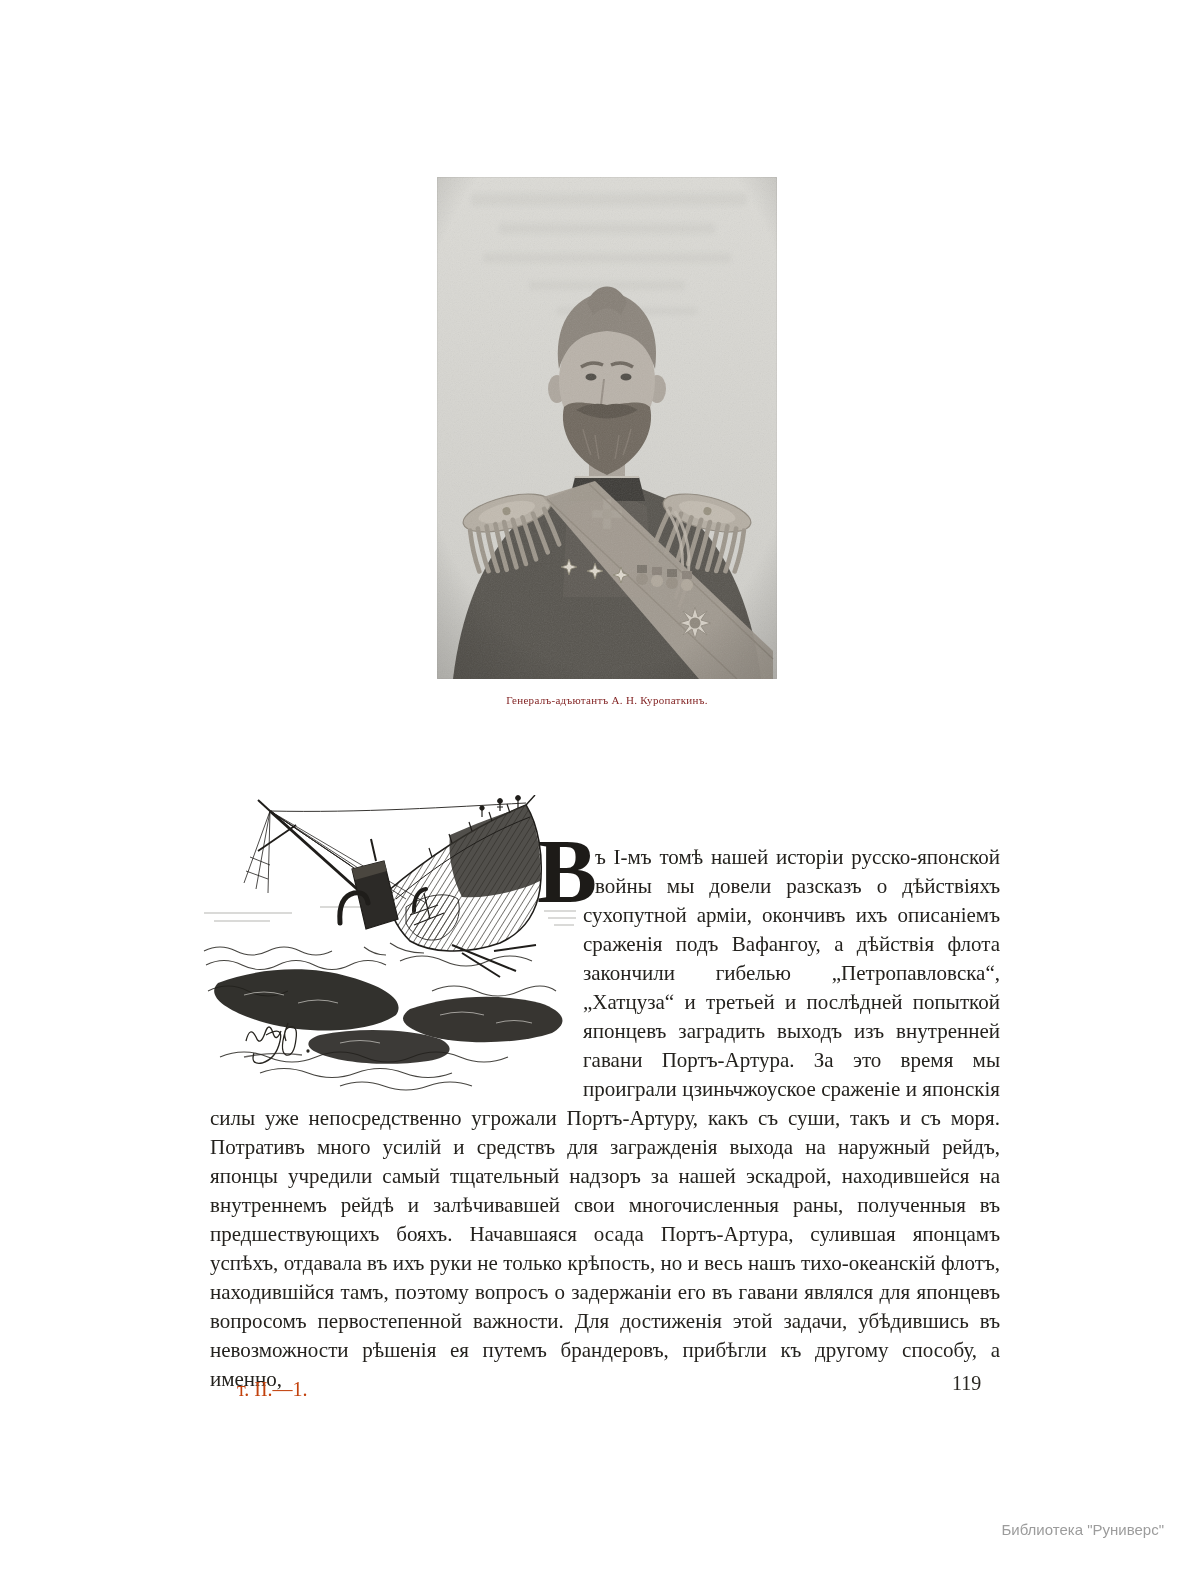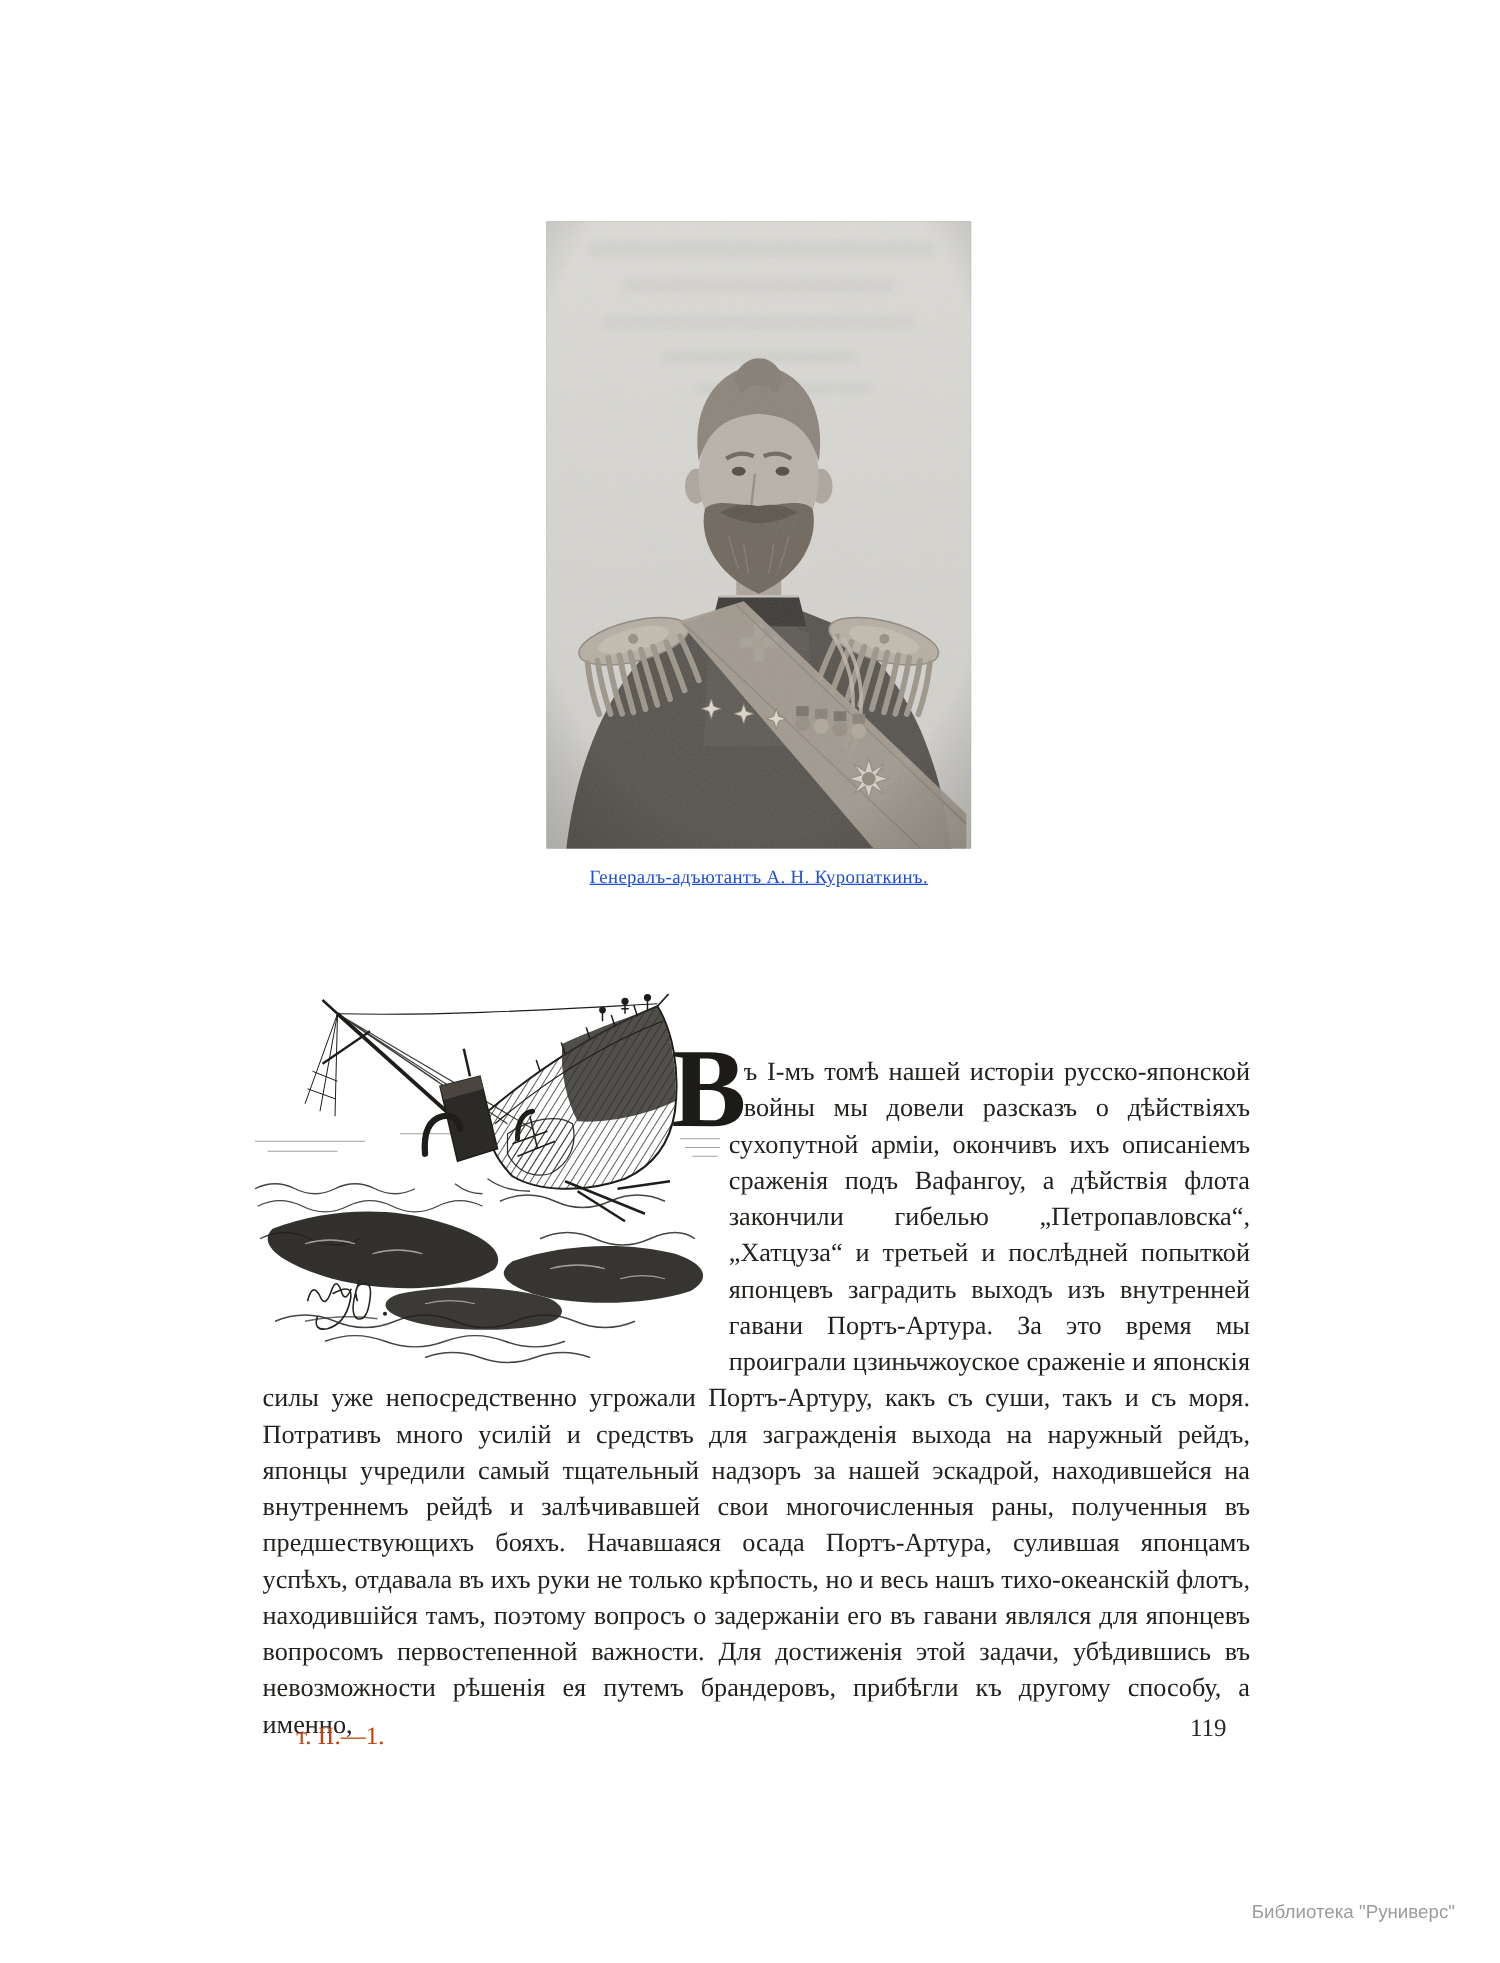--- a/index.html
+++ b/index.html
@@ -23,25 +23,24 @@
   }
   .portrait-wrap svg { display: block; width: 100%; height: 100%; }
 
   
   .portrait-caption {
     position: absolute;
     left: 397px;
     top: 694px;
     width: 420px;
     text-align: center;
-    font-size: 15px;
+    font-size: 11px;
     letter-spacing: .3px;
-    color: #1d4ed8;
+    color: #7f1d1d;
     white-space: nowrap;
-    text-decoration: underline;
   }
 
   
   .text-block {
     position: absolute;
     left: 210px;
     top: 843px;
     width: 790px;
     font-size: 21px;
     line-height: 29px;

